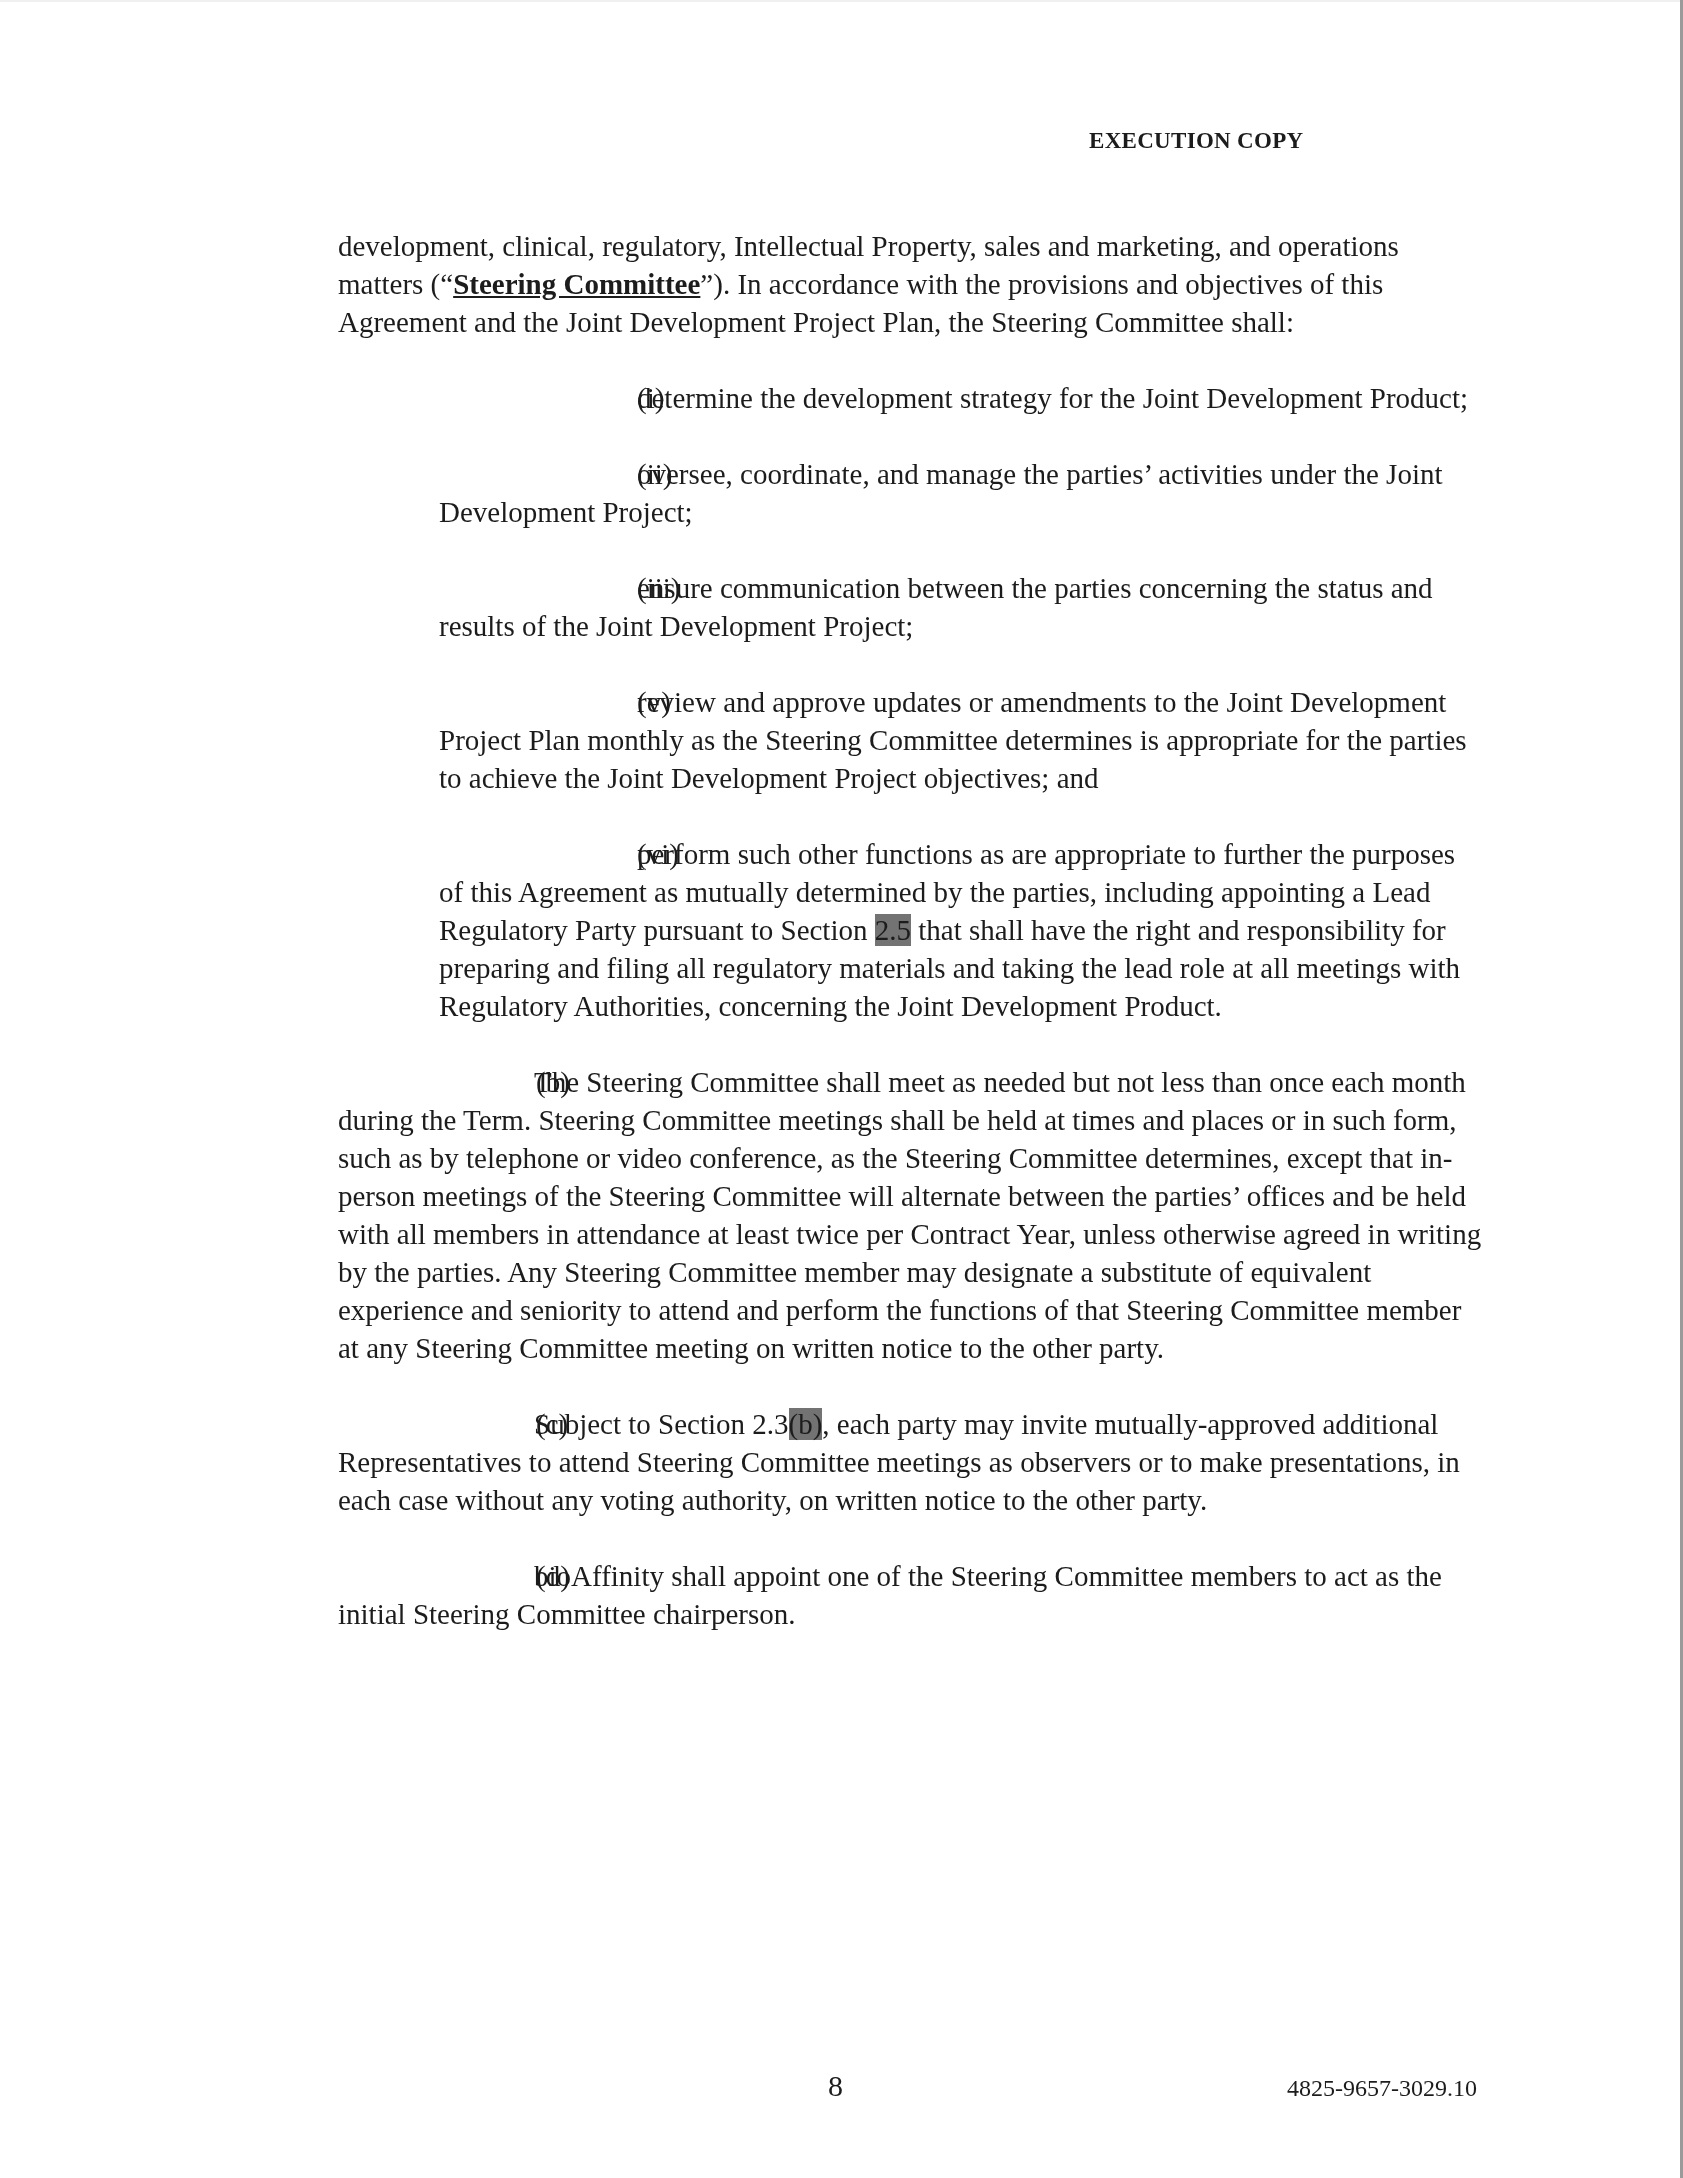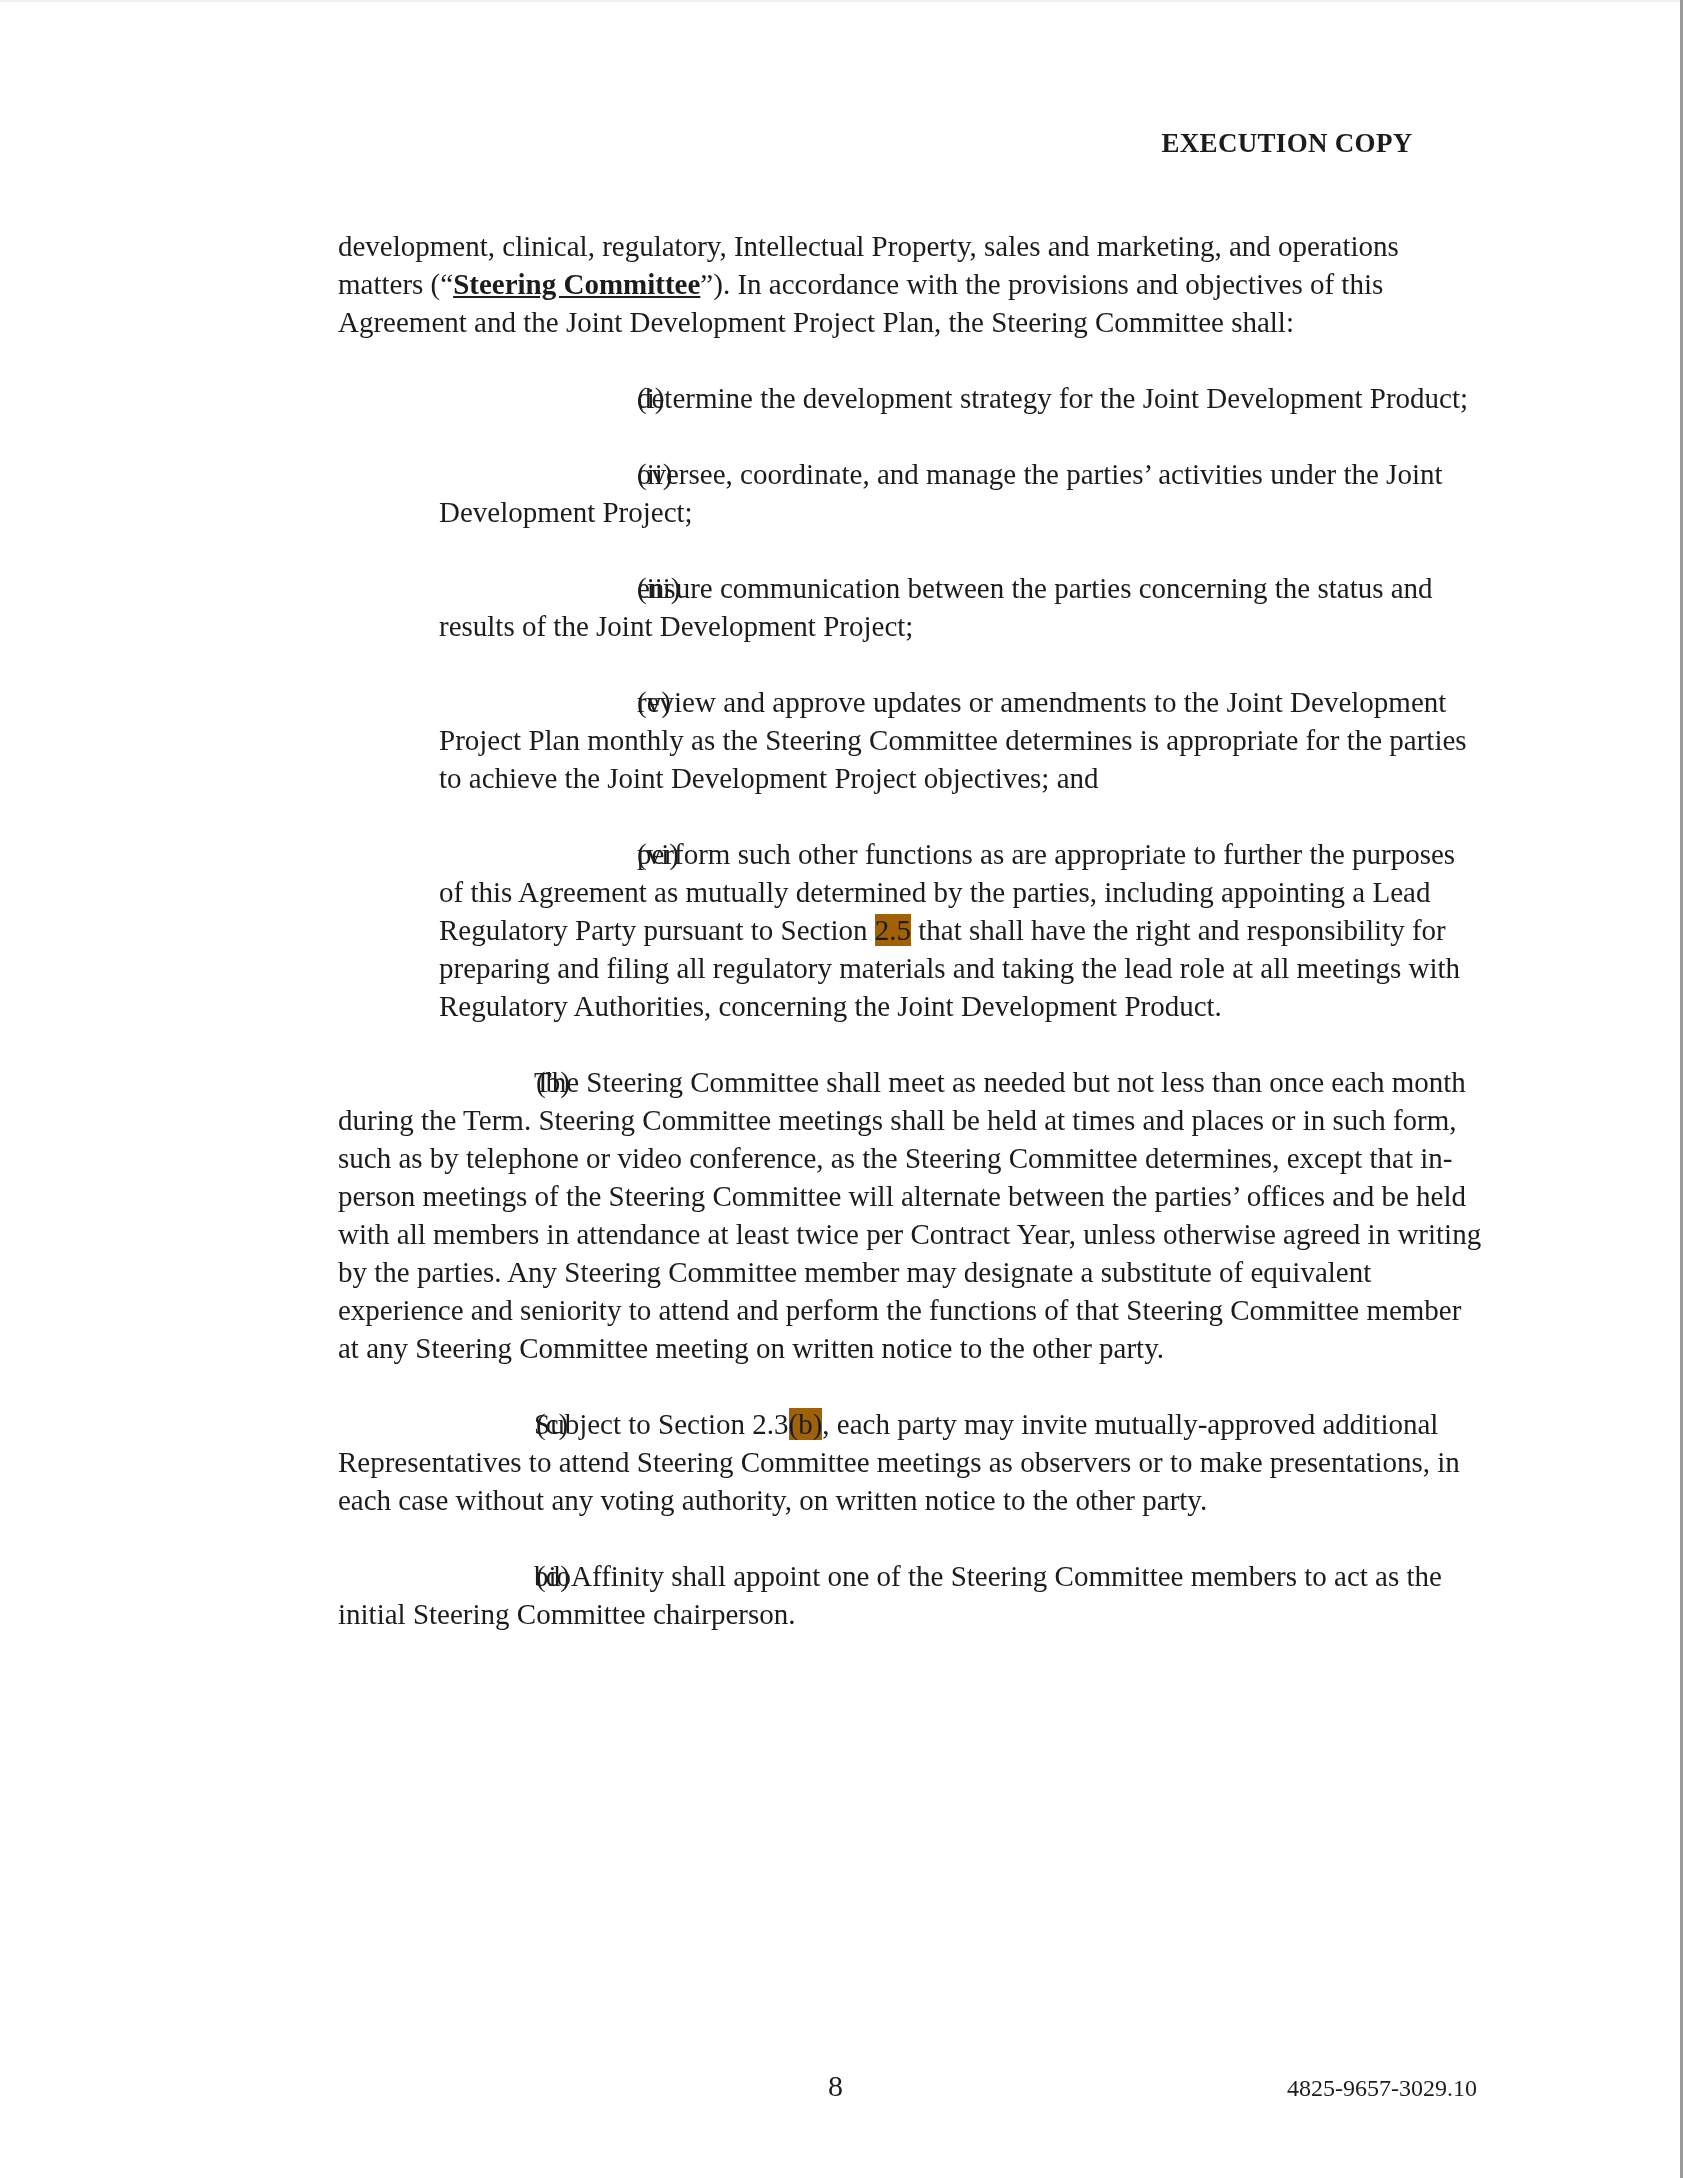--- a/index.html
+++ b/index.html
@@ -3,31 +3,31 @@
 <meta charset="utf-8">
 <style>
   html, body { margin: 0; padding: 0; }
   body {
     width: 1683px; height: 2178px; background: #ffffff; position: relative; overflow: hidden;
     font-family: "Liberation Serif", "DejaVu Serif", serif; color: #1c1c1c;
   }
   .edge-right { position: absolute; right: 0; top: 0; width: 3px; height: 2178px; background: #9a9a9a; }
   .edge-top { position: absolute; left: 0; top: 0; width: 1683px; height: 2px; background: #f0f0f0; }
   .header {
-    position: absolute; top: 128px; left: 1089px; width: 396px; text-align: center;
-    font-weight: bold; font-size: 27px; letter-spacing: 0.3px;
+    position: absolute; top: 128px; left: 1089px; width: 396px; text-align: left;
+    font-weight: bold; font-size: 23px; letter-spacing: 0.3px;
   }
   .content { position: absolute; left: 338px; top: 227px; width: 1148px; font-size: 29px; line-height: 38px; }
   p { margin: 0; }
   .para-block { margin-bottom: 38px; }
   .sub { margin-left: 101px; font-family: Liberation Serif, serif; }
   .sub .first { text-indent: 99px; }
   .label { display: inline-block; width: 97px; }
   .label-sub { display: inline-block; width: 99px; }
-  .hl { background: #a16207; }
+  .hl { background: #737373; }
   .footer-page { position: absolute; top: 2069px; left: 828px; font-size: 30px; }
   .footer-doc { position: absolute; top: 2075px; left: 1287px; width: 191px; text-align: left; font-size: 24px; }
   b { font-weight: bold; text-decoration: underline; }
 </style>
 </head>
 <body>
 
 <div class="edge-top"></div>
 <div class="edge-right"></div>
 

